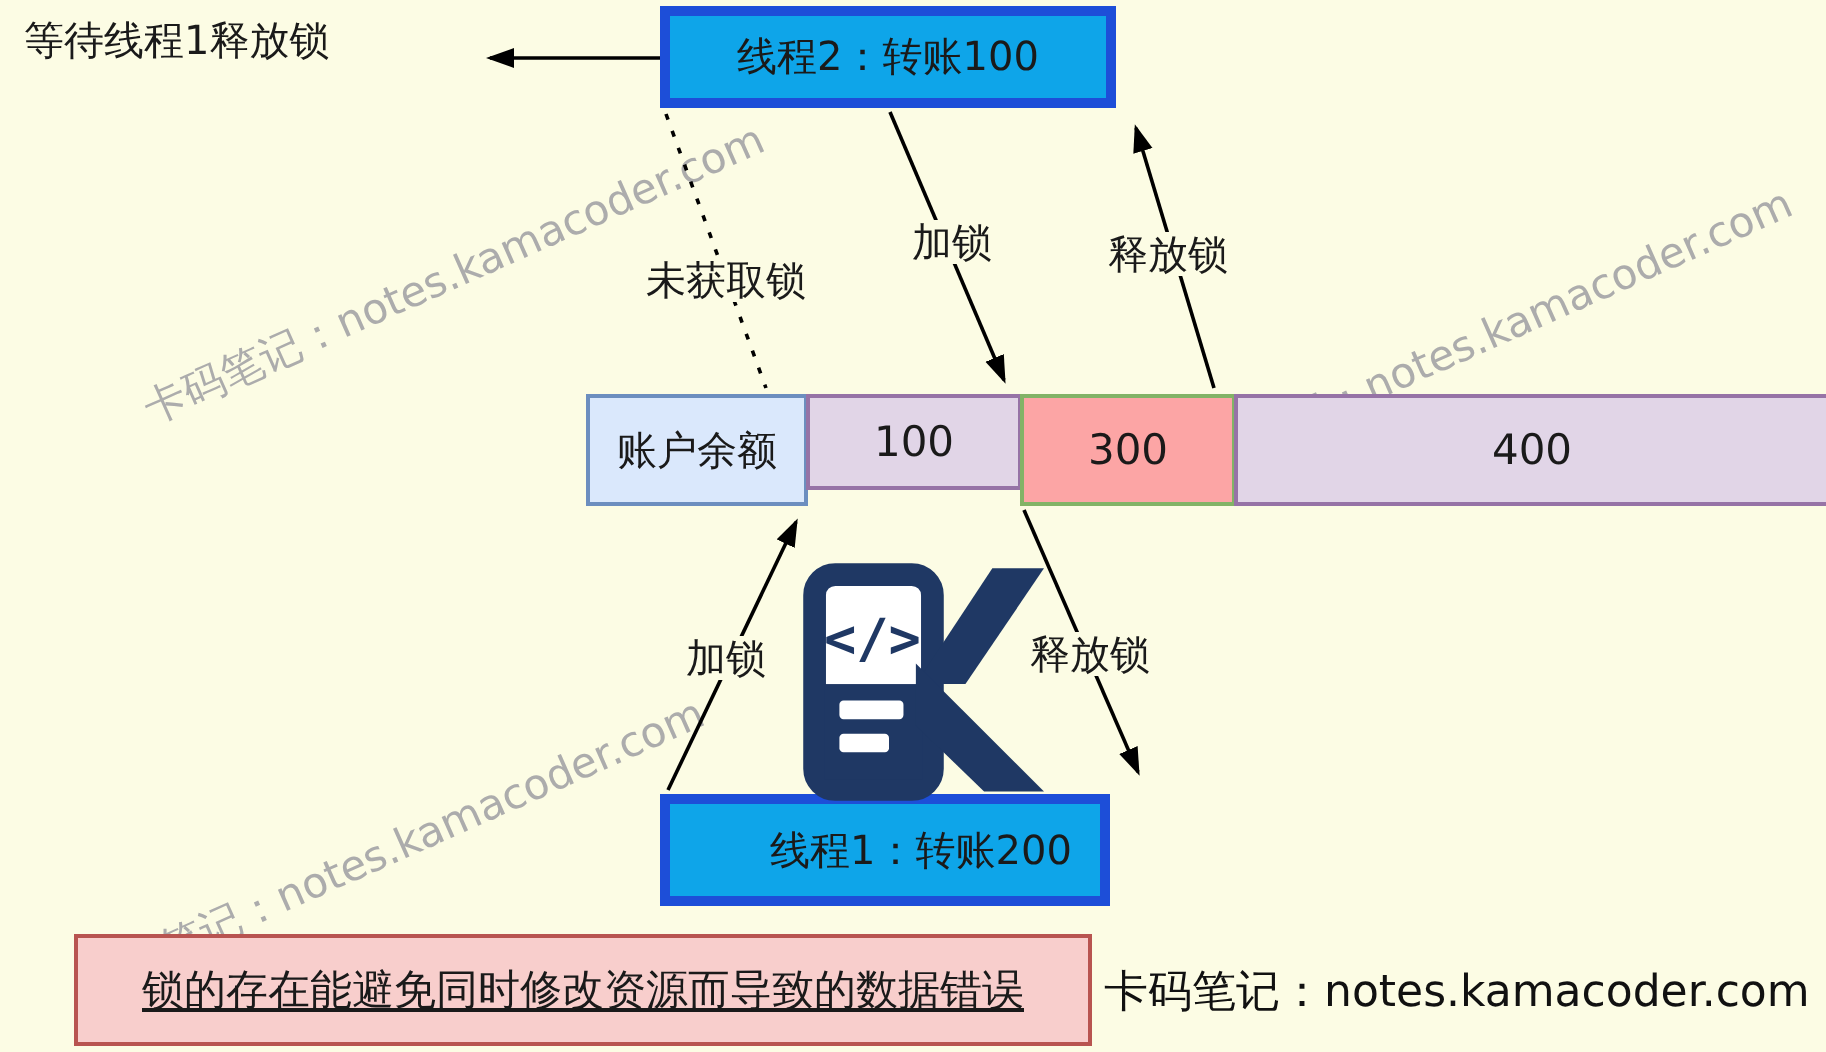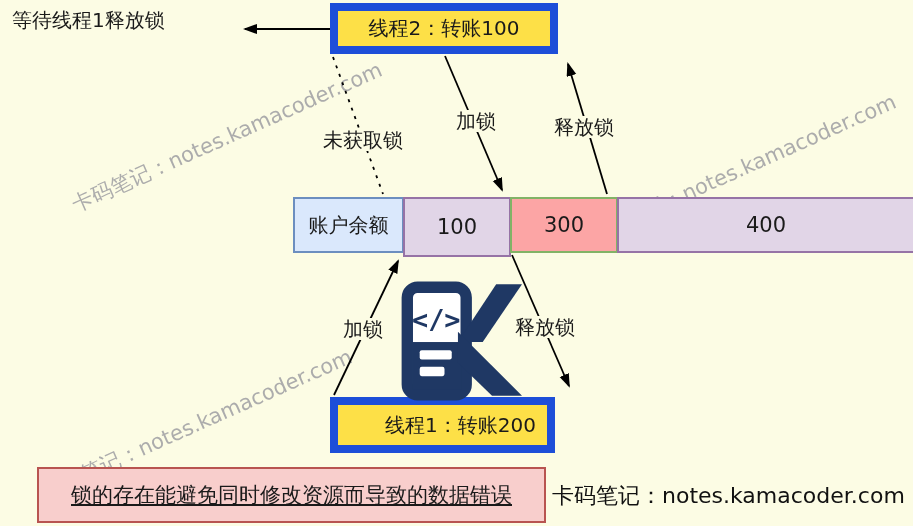--- a/index.html
+++ b/index.html
@@ -11,21 +11,21 @@
   .arrow-layer{position:absolute;left:0;top:0;width:913px;height:526px;}
   .wm{
     position:absolute;white-space:nowrap;color:#ACACAC;font-size:21px;
     transform:translate(-50%,-50%) rotate(-24deg);pointer-events:none;
   }
   .node{
     position:absolute;display:flex;align-items:center;justify-content:center;
     box-sizing:border-box;text-align:center;
   }
   .thread-box{
-    background:#fde047;border:8px solid #1d4ed8;font-size:20px;
+    background:#0ea5e9;border:5px solid #1d4ed8;font-size:20px;
   }
   .cell{border:2px solid;font-size:21px;}
   .cell-account{background:#DAE8FC;border-color:#6C8EBF;font-size:20px;}
   .cell-purple{background:#E1D5E7;border-color:#9673A6;}
   .cell-green{background:#fca5a5;border-color:#82B366;}
   .note{
     position:absolute;left:12px;top:7px;width:215px;
     font-size:20px;line-height:26px;
   }
   .edge-label{
@@ -67,21 +67,21 @@
   </svg>
 
   <div class="note">
     <div>等待线程1释放锁</div>
   </div>
 
   <div class="node thread-box" style="left:330px;top:3px;width:228px;height:51px;">线程2：转账100</div>
   <div class="node thread-box" style="left:330px;top:397px;width:225px;height:56px;padding-left:36px;">线程1：转账200</div>
 
   <div class="node cell cell-account" style="left:293px;top:197px;width:111px;height:56px;text-align:right;">账户余额</div>
-  <div class="node cell cell-purple" style="left:403px;top:197px;width:108px;height:60px;">100</div>
+  <div class="node cell cell-purple" style="left:403px;top:197px;width:108px;height:48px;">100</div>
   <div class="node cell cell-green" style="left:510px;top:197px;width:108px;height:56px;">300</div>
   <div class="node cell cell-purple" style="left:617px;top:197px;width:298px;height:56px;">400</div>
 
   <div class="edge-label" style="left:363px;top:140px;">未获取锁</div>
   <div class="edge-label" style="left:476px;top:121px;">加锁</div>
   <div class="edge-label" style="left:584px;top:127px;">释放锁</div>
   <div class="edge-label" style="left:363px;top:329px;">加锁</div>
   <div class="edge-label" style="left:545px;top:327px;">释放锁</div>
 
   <svg class="logo" viewBox="0 0 120 118" xmlns="http://www.w3.org/2000/svg">

